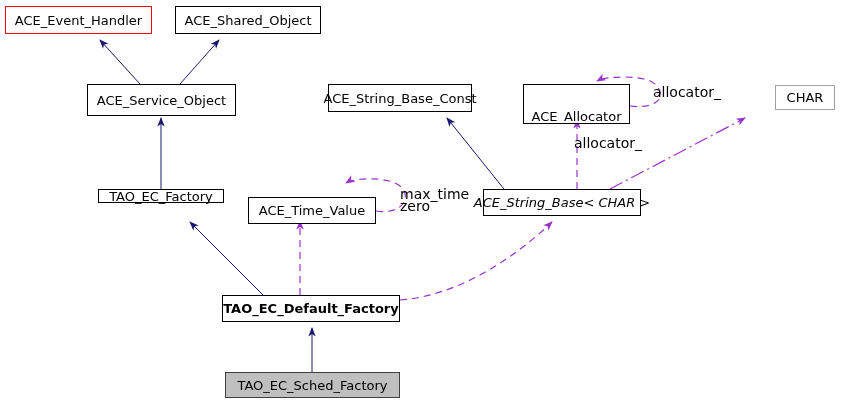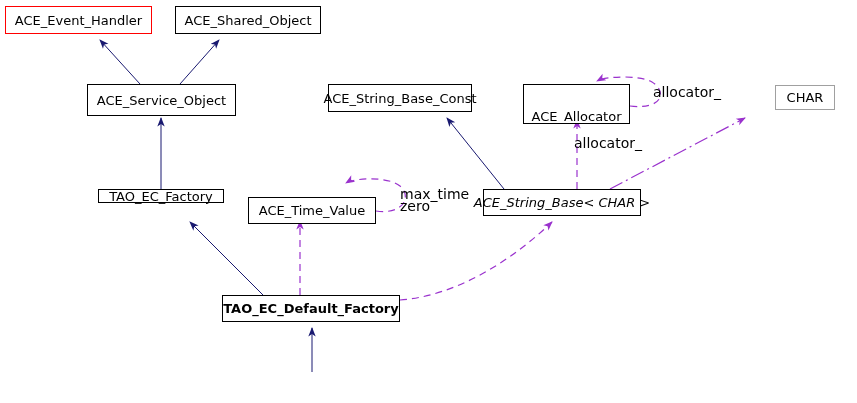--- a/index.html
+++ b/index.html
@@ -162,20 +162,23 @@
   </div>
 
   <div class="node" style="left:483px; top:189px; width:158px; height:27px;font-style:italic;">
     <span class="node-label">ACE_String_Base&lt; CHAR &gt;</span>
   </div>
 
   <div class="node" style="left:222px; top:295px; width:178px; height:27px;font-weight:bold;">
     <span class="node-label">TAO_EC_Default_Factory</span>
   </div>
 
+  <div class="node highlight" style="left:225px; top:372px; width:175px; height:26px;">
+    <span class="node-label">TAO_EC_Sched_Factory</span>
+  </div>
 
   <div class="edge-label left" style="left:653px; top:86px;">allocator_</div>
 
 
   <div class="edge-label left" style="left:574px; top:137px;">allocator_</div>
 
   <div class="edge-label left" style="left:400px; top:188px; text-align:left;">max_time
 zero</div>
 
 

